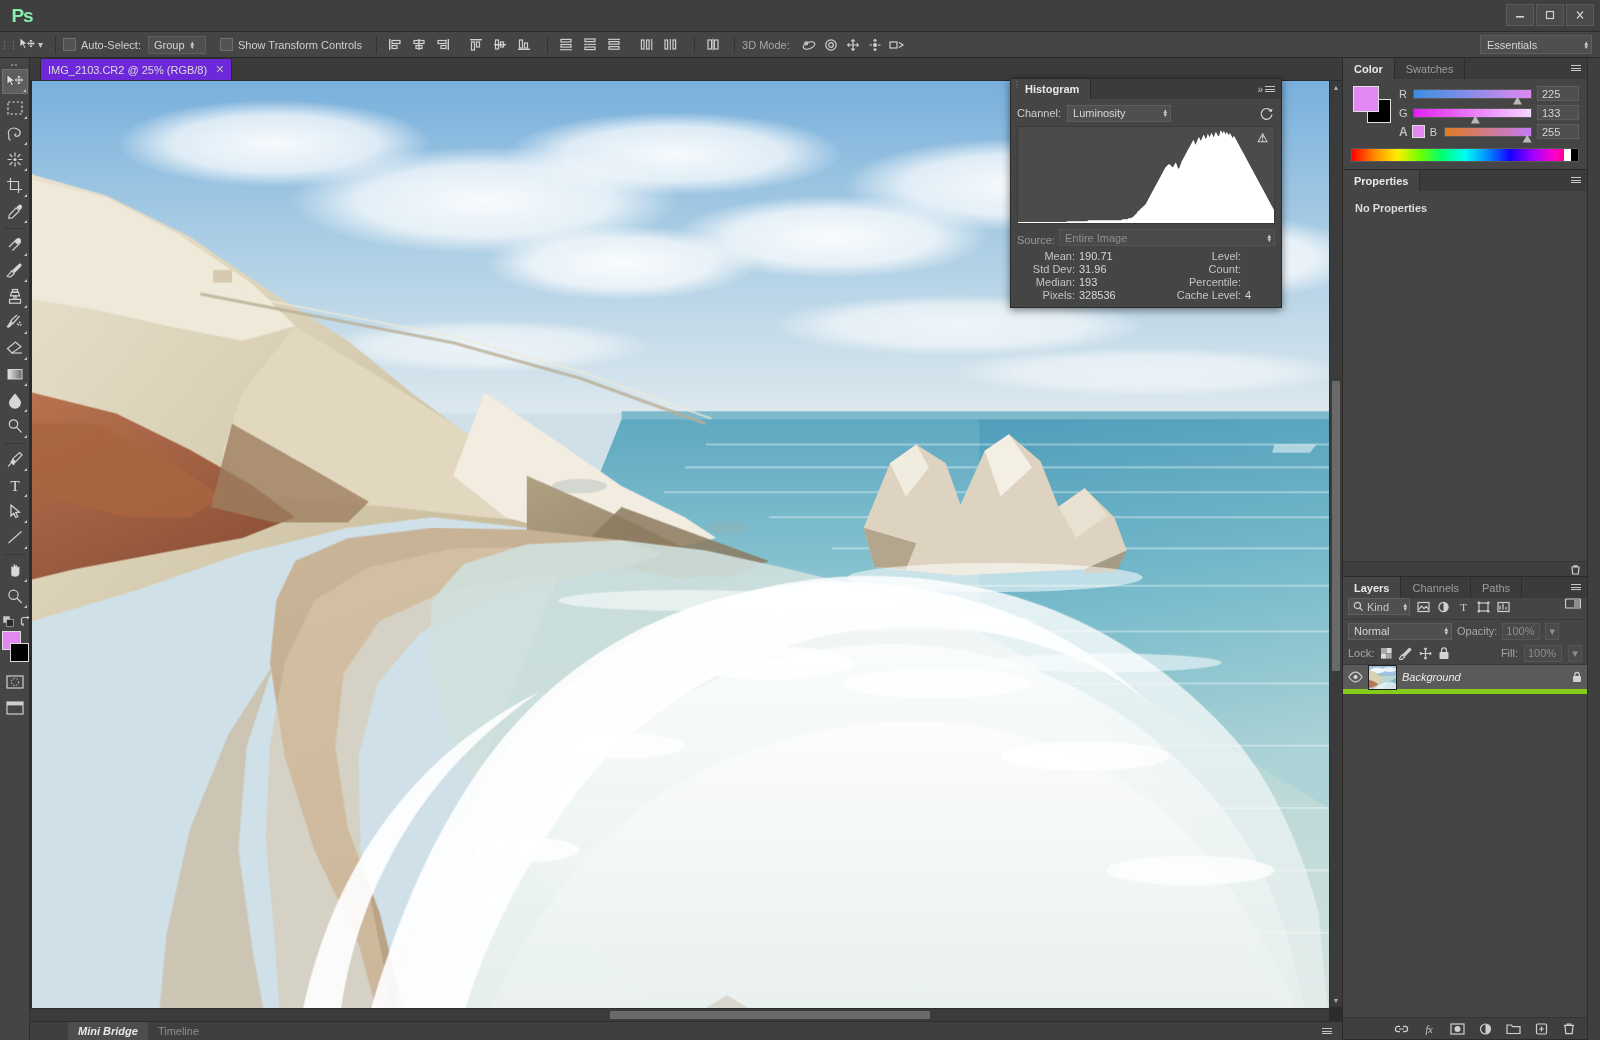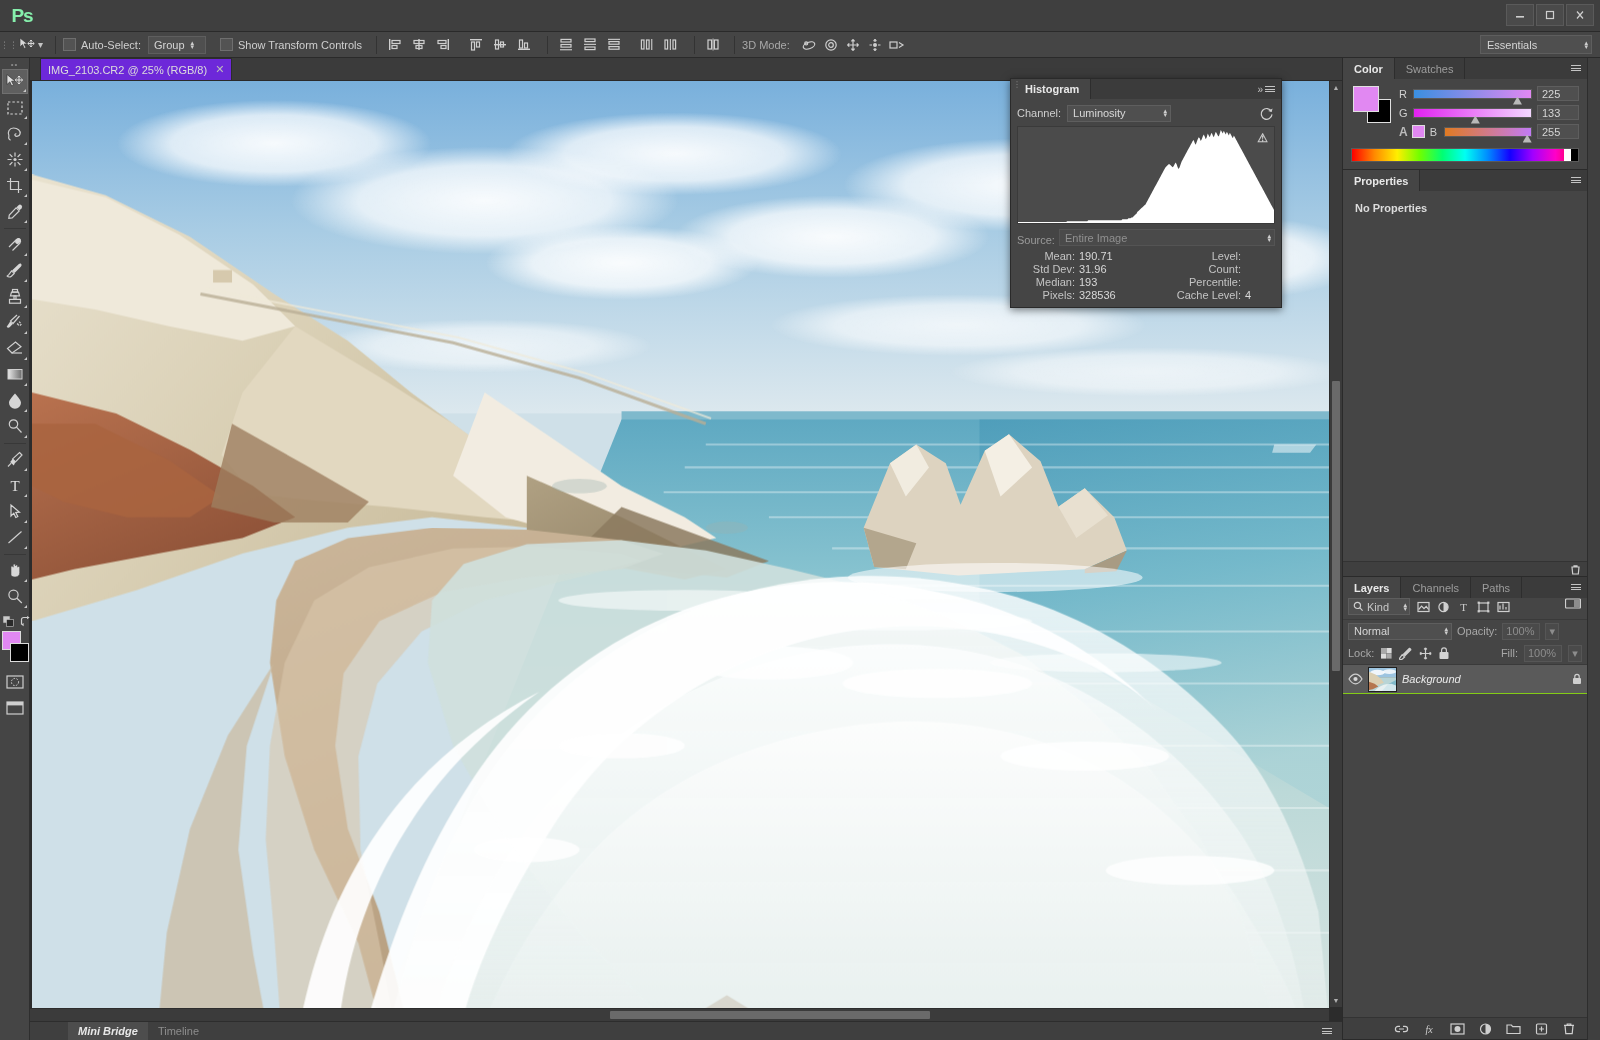--- a/index.html
+++ b/index.html
@@ -196,21 +196,21 @@
     display: flex; align-items: center; justify-content: space-between; padding: 0 3px 0 5px;
     font-size: 11px; color: #d5d5d5;
   }
   .num-field {
     height: 17px; background: #4a4a4a; border: 1px solid #565656;
     display: flex; align-items: center; padding: 0 3px; font-size: 11px; color: #8d8d8d;
   }
   .lock-row { height: 22px; display: flex; align-items: center; gap: 6px; padding: 0 5px; }
   .layer-row {
     height: 30px; background: #5a5a5a; display: flex; align-items: center; gap: 5px;
-    padding: 0 5px; border-top: 1px solid #3a3a3a; border-bottom: 1px solid #84cc16;
+    padding: 0 5px; border-top: 1px solid #3a3a3a; border-bottom: 5px solid #84cc16;
   }
   .layer-thumb { width: 29px; height: 25px; border: 1px solid #1f1f1f; overflow: hidden; position: relative; }
   .layer-name { flex: 1; font-size: 11px; font-style: italic; color: #eaeaea; }
   .layers-list { background: #454545; height: 245px; }
   .layers-footer {
     height: 22px; background: #3f3f3f; border-top: 1px solid #333;
     display: flex; align-items: center; justify-content: flex-end; gap: 12px; padding-right: 10px;
   }
   .lf-icon { width: 16px; height: 16px; display: flex; align-items: center; justify-content: center; }
 

